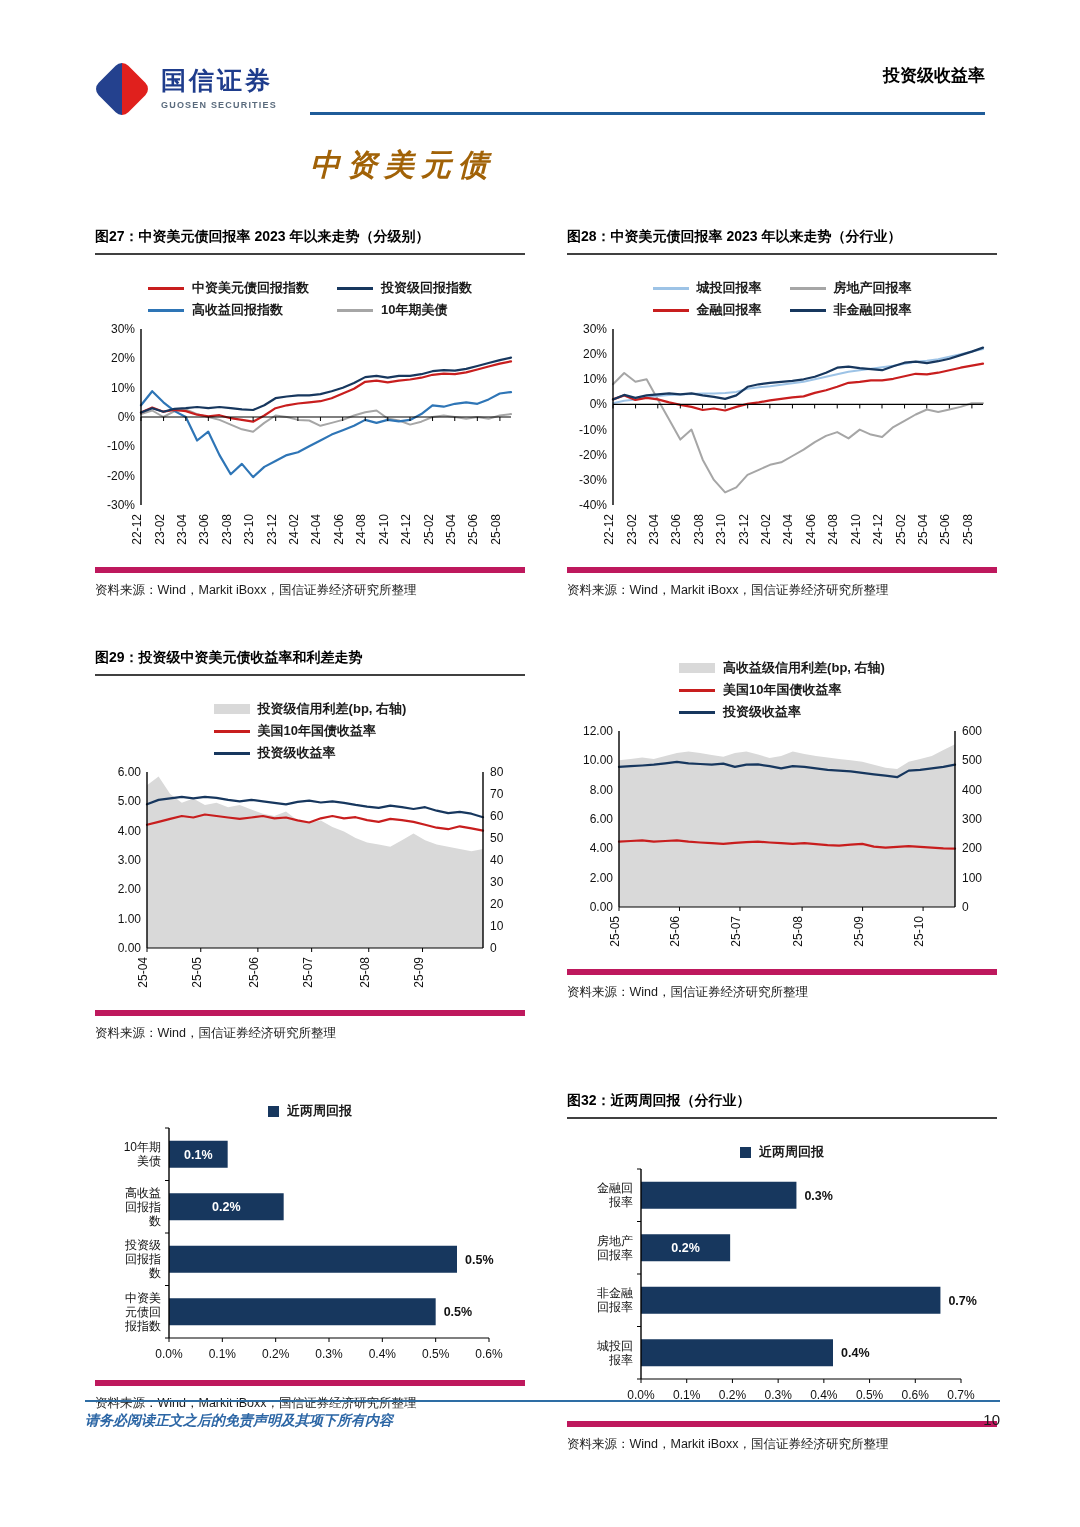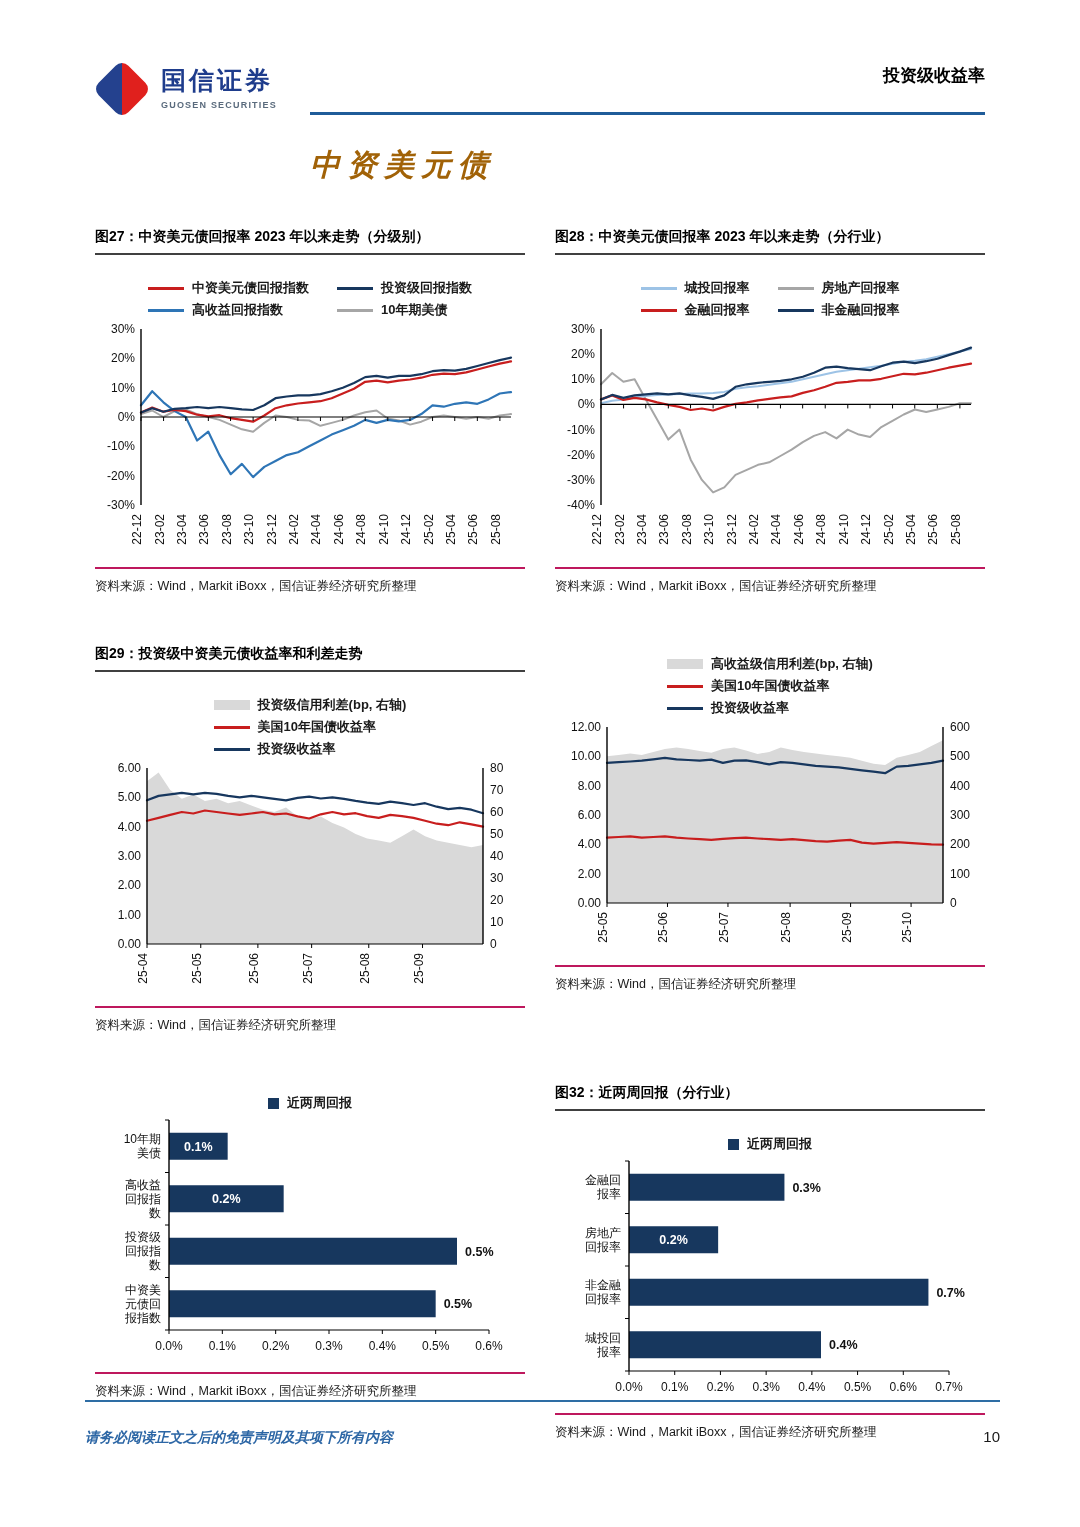--- a/index.html
+++ b/index.html
@@ -11,35 +11,35 @@
   .logo{display:flex;align-items:center;gap:12px;}
   .logo-mark{width:42px;height:42px;border-radius:9px;transform:rotate(45deg);
     background:linear-gradient(45deg,#24418e 49.6%,#e0201d 50.4%);margin:4px 6px 0 6px;}
   .logo-cn{font-size:25px;font-weight:700;color:#1e3c8c;letter-spacing:3px;}
   .logo-en{font-size:9px;color:#5a6b7d;letter-spacing:1.2px;font-weight:700;margin-top:3px;}
   .report-type{font-size:17px;font-weight:700;color:#000;padding-bottom:8px;}
   .header-rule{height:3px;background:#1f5c99;margin-left:215px;margin-top:2px;}
   
   .page-title{margin:30px 0 28px 215px;font-size:30px;font-weight:700;color:#a16207;letter-spacing:7px;font-style:italic;}
   
-  .fig-grid{display:grid;grid-template-columns:430px 430px;column-gap:30px;}
+  .fig-grid{display:grid;grid-template-columns:430px 430px;column-gap:42px;}
   .figure{margin-bottom:36px;}
   .fig-title{font-size:14px;font-weight:700;color:#000;padding-bottom:7px;border-bottom:2px solid #404040;}
-  .fig-source{border-top:2px solid #be185d;padding-top:9px;font-size:12.5px;color:#1a1a1a;margin-top:2px;}
+  .fig-source{border-top:6px solid #be185d;padding-top:9px;font-size:12.5px;color:#1a1a1a;margin-top:2px;}
   .legend{display:grid;justify-content:center;justify-items:start;column-gap:28px;row-gap:4px;margin:24px 0 2px;}
   .legend-item{display:flex;align-items:center;gap:8px;font-size:13px;font-weight:600;color:#1a1a1a;white-space:nowrap;}
   .sw{display:inline-block;flex:none;}
   .sw-line{width:36px;height:3px;}
   .sw-area{width:36px;height:10px;}
   .sw-square{width:11px;height:11px;}
   svg.chart{display:block;margin:2px auto 6px;}
   svg text{font-family:"Liberation Sans","DejaVu Sans",sans-serif;}
   
   .footer{position:absolute;left:85px;right:80px;top:1400px;border-top:2px solid #2e6da4;
-    padding-top:26px;display:flex;justify-content:space-between;align-items:baseline;}
+    padding-top:9px;display:flex;justify-content:space-between;align-items:baseline;}
   .disclaimer{font-size:14px;font-style:italic;font-weight:600;color:#2c66a5;}
   .page-number{font-size:15px;color:#1a1a1a;}
 </style>
 </head>
 <body>
 
 <div class="page">
   <div class="content">
     <div class="header">
       <div class="logo">

